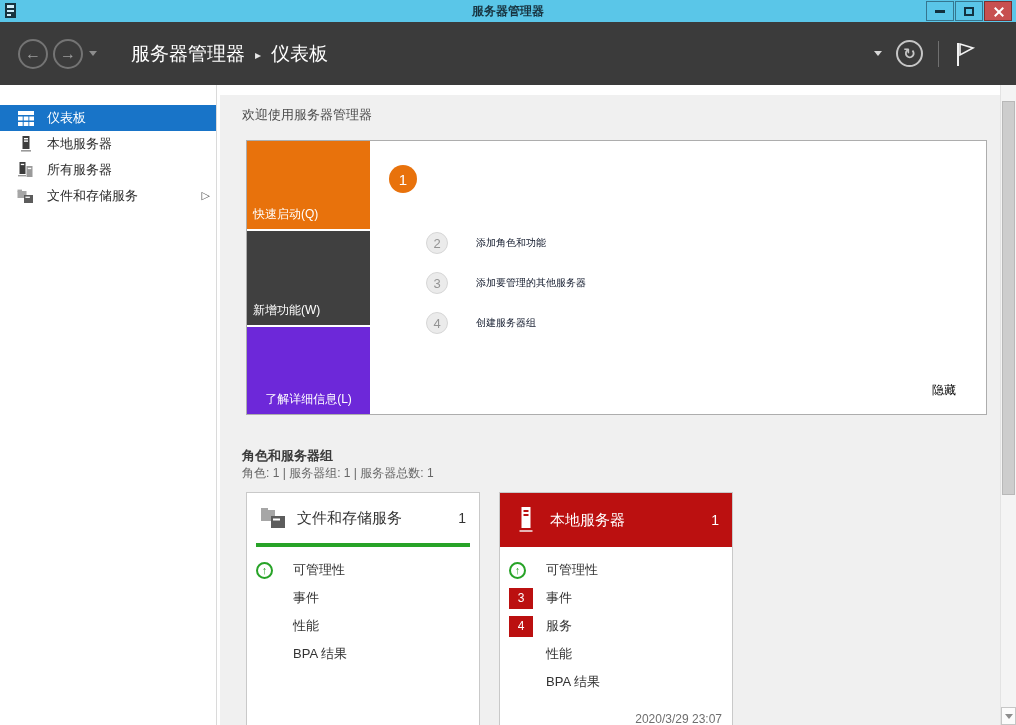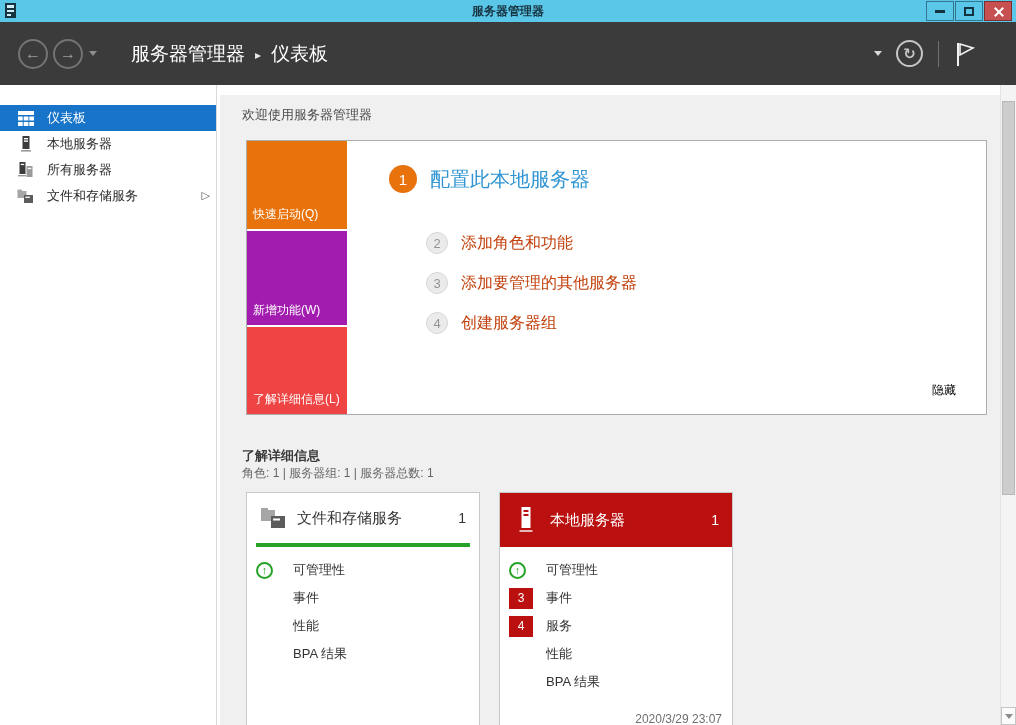--- a/index.html
+++ b/index.html
@@ -41,34 +41,34 @@
   .side-item.selected { background:#1874c8; color:#fff; }
   .side-icon { width:17px; height:17px; margin-right:13px; display:flex; align-items:center; justify-content:center; flex:none; }
   .side-expand { position:absolute; right:6px; top:6px; color:#4d4d4d; font-size:11px; }
 
   
   .content { position:absolute; top:85px; left:218px; right:0; bottom:0; background:#fff; }
   .panel { position:absolute; top:10px; left:2px; right:16px; bottom:0; background:#f0f0f0; overflow:hidden; }
   .welcome-heading { position:absolute; left:22px; top:11px; font-size:13px; color:#4c4c4c; }
 
   .welcome-box { position:absolute; left:26px; top:45px; width:741px; height:275px; background:#fff; border:1px solid #adadad; }
-  .tiles { position:absolute; left:0; top:0; bottom:0; width:100px; display:flex; flex-direction:column; }
+  .tiles { position:absolute; left:0; top:0; bottom:0; width:123px; display:flex; flex-direction:column; }
   .tile { display:flex; align-items:flex-end; padding:6px 6px; color:#fff; font-size:12px; }
   .tile-q { height:88px; background:#e8720c; margin-bottom:2px; }
-  .tile-w { height:94px; background:#a21caf; margin-bottom:2px; }
-  .tile-l { flex:1; background:#ef4444; }
+  .tile-w { height:94px; background:#404040; margin-bottom:2px; }
+  .tile-l { flex:1; background:#6d28d9;justify-content:center; }
   .step { position:absolute; display:flex; align-items:center; }
   .step-1 { left:142px; top:24px; }
   .step-2 { left:179px; top:91px; }
   .step-3 { left:179px; top:131px; }
   .step-4 { left:179px; top:171px; }
   .circle-lg { width:28px; height:28px; border-radius:50%; background:#e8720c; color:#fff; font-size:15px; display:flex; align-items:center; justify-content:center; flex:none; }
   .circle-sm { width:22px; height:22px; border-radius:50%; background:#ebebeb; border:1px solid #d6d6d6; color:#949494; font-size:13px; display:flex; align-items:center; justify-content:center; flex:none; }
   .step-1 .step-label { margin-left:13px; font-size:20px; color:#3095d2; }
-  .step-2 .step-label,.step-3 .step-label,.step-4 .step-label { margin-left:13px; font-size:16px; color:#c2410c; }
+  .step-2 .step-label,.step-3 .step-label,.step-4 .step-label { margin-left:28px; font-size:10px; color:#0f172a; }
   .hide-link { position:absolute; right:30px; bottom:15px; font-size:12px; color:#000000; }
 
   .roles-title { position:absolute; left:22px; top:352px; font-size:13px; font-weight:700; color:#3a3a3a; }
   .roles-summary { position:absolute; left:22px; top:370px; font-size:12px; color:#666;text-align:right; }
 
   .card { position:absolute; top:397px; width:234px; height:334px; background:#fff; border:1px solid #c9c9c9; }
   .card-1 { left:26px; }
   .card-2 { left:279px; }
   .card-header { height:50px; display:flex; align-items:center; padding:0 13px; }
   .card-2 .card-header { height:54px; background:#bb1010; color:#fff; }
@@ -213,39 +213,38 @@
           <div class="tile tile-w">
             <span>新增功能(W)</span>
           </div>
           <div class="tile tile-l">
             <span>了解详细信息(L)</span>
           </div>
         </div>
 
         <div class="step step-1">
           <div class="circle-lg">1</div>
-          <div class="step-label">配置此本地服务器</div>
         </div>
         <div class="step step-2">
           <div class="circle-sm">2</div>
           <div class="step-label">添加角色和功能</div>
         </div>
         <div class="step step-3">
           <div class="circle-sm">3</div>
           <div class="step-label">添加要管理的其他服务器</div>
         </div>
         <div class="step step-4">
           <div class="circle-sm">4</div>
           <div class="step-label">创建服务器组</div>
         </div>
 
         <div class="hide-link">隐藏</div>
       </div>
 
-      <div class="roles-title">了解详细信息</div>
+      <div class="roles-title">角色和服务器组</div>
       <div class="roles-summary">角色: 1 | 服务器组: 1 | 服务器总数: 1</div>
 
       <div class="card card-1">
         <div class="card-header">
           <span class="card-hicon">
             <svg width="26" height="24" viewBox="0 0 26 24">
               <rect x="1" y="4" width="14" height="11" fill="#a6a6a6"></rect>
               <rect x="1" y="2" width="7" height="3" fill="#a6a6a6"></rect>
               <rect x="11" y="10" width="14" height="12" fill="#5c5c5c"></rect>
               <rect x="13" y="12.5" width="7" height="2" fill="#fff"></rect>

